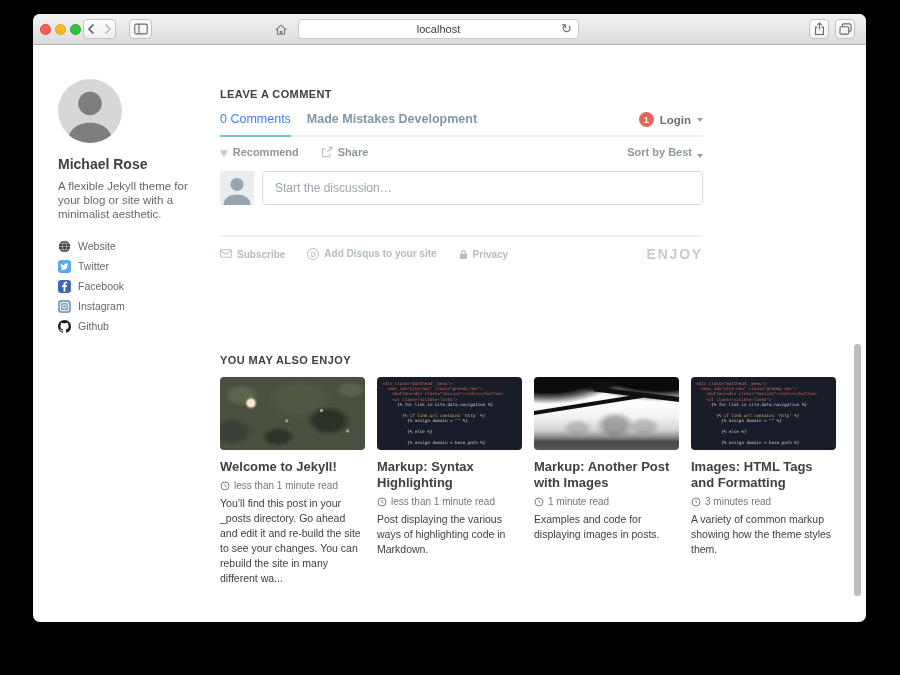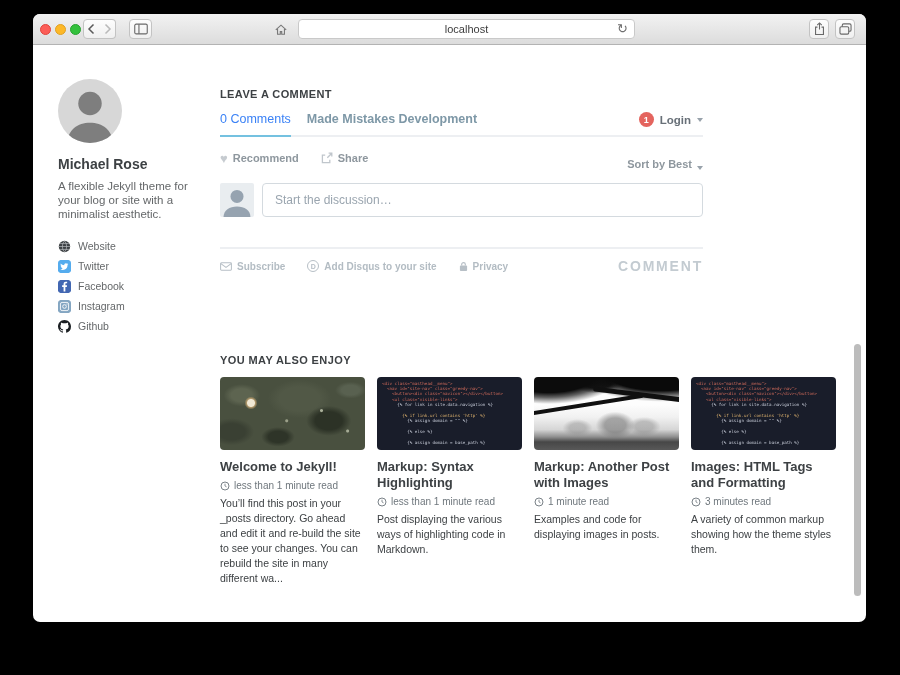--- a/index.html
+++ b/index.html
@@ -19,21 +19,21 @@
   .light.red{background:#fc5d57;border:1px solid #e0443c;}
   .light.yellow{background:#fdb827;border:1px solid #dfa023;}
   .light.green{background:#33c13c;border:1px solid #27a22f;}
   .tbtn{position:absolute;top:5px;height:20px;border:1px solid #c3c3c3;border-radius:4px;
         background:linear-gradient(#fdfdfd,#f0f0f0);display:flex;align-items:center;
         justify-content:center;box-sizing:border-box;}
   .btn-back{left:50px;width:17px;border-radius:4px 0 0 4px;}
   .btn-fwd{left:66px;width:17px;border-left:none;border-radius:0 4px 4px 0;}
   .btn-side{left:96px;width:23px;}
   .home{position:absolute;left:241px;top:8px;}
-  .urlbar{position:absolute;left:265px;top:5px;width:337px;height:20px;background:#fff;
+  .urlbar{position:absolute;left:265px;top:5px;width:281px;height:20px;background:#fff;
           border:1px solid #c9c9c9;border-radius:4px;box-sizing:border-box;
           display:flex;align-items:center;justify-content:center;
           font-size:11px;color:#3c3c3c;}
   .refresh{position:absolute;right:6px;top:1px;font-size:13px;color:#6f6f6f;cursor:default;}
   .right-btns{position:absolute;right:11px;top:5px;display:flex;gap:6px;}
   .right-btns .tbtn2{width:20px;height:20px;border:1px solid #c3c3c3;border-radius:4px;
         background:linear-gradient(#fdfdfd,#f0f0f0);display:flex;align-items:center;
         justify-content:center;box-sizing:border-box;}
 
   .tabbar{height:14px;background:#c8c8c8;border-bottom:1px solid #a8a8a8;position:relative;
@@ -68,31 +68,31 @@
   .badge{width:15px;height:15px;border-radius:50%;background:#e4645e;color:#fff;
          font-size:9px;font-weight:bold;display:flex;align-items:center;justify-content:center;}
   .login-label{font-size:11.5px;font-weight:bold;color:#687078;}
   .caret{width:0;height:0;border-left:3.5px solid transparent;border-right:3.5px solid transparent;
          border-top:4px solid #98a2ab;}
   .dactions{display:flex;align-items:center;padding:9px 0 7px;}
   .act{display:flex;align-items:center;gap:5px;font-size:11px;font-weight:bold;color:#8e979e;}
   .act+.act{margin-left:22px;}
   .heart{color:#c6cbd0;font-size:13px;line-height:11px;}
   .sort{margin-left:auto;display:flex;gap:5px;align-items:flex-end;
-        font-size:11px;font-weight:bold;color:#8e979e;margin-top:12px;}
+        font-size:11px;font-weight:bold;color:#8e979e;}
   .editor{display:flex;margin-top:6px;gap:8px;}
   .c-avatar{width:34px;height:34px;background:#e9edf0;overflow:hidden;border-radius:2px;flex:none;}
   .c-input{flex:1;height:34px;box-sizing:border-box;border:1px solid #d4dadf;border-radius:4px;
            font-size:12px;color:#333;padding:0 12px;font-family:"Liberation Sans",sans-serif;
            outline:none;}
   .c-input::placeholder{color:#9aa5af;}
   .empty{margin-top:32px;text-align:center;font-size:11px;color:#9aa3ab;}
   .dfooter{margin-top:30px;border-top:2px solid #edeff2;display:flex;align-items:center;
            padding-top:9px;}
-  .fitem{display:flex;align-items:center;gap:5px;font-size:10px;font-weight:bold;color:#b3bcc3;}
+  .fitem{display:flex;gap:5px;font-size:10px;font-weight:bold;color:#b3bcc3;}
   .fitem+.fitem{margin-left:22px;}
   .dmark{width:10px;height:10px;border:1.2px solid #b7bfc6;border-radius:50%;font-size:7px;
          font-weight:bold;color:#b7bfc6;display:flex;align-items:center;justify-content:center;}
   .dlogo{margin-left:auto;font-size:14px;font-weight:bold;letter-spacing:1.8px;color:#c3cbd1;}
 
   
   .related{position:absolute;left:187px;top:309px;width:616px;}
   .cards{display:flex;justify-content:space-between;margin-top:11px;}
   .card{width:145px;}
   .thumb{width:145px;height:73px;border-radius:4px;box-sizing:border-box;}
@@ -288,21 +288,21 @@
           <span class="dmark">D</span>
           <span>Add Disqus to your site</span>
         </span>
         <span class="fitem">
           <svg width="9" height="11" viewBox="0 0 10 12">
               <rect x="1" y="5" width="8" height="6" rx="1" fill="#b7bfc6"></rect>
               <path d="M3 5V3.6a2 2 0 0 1 4 0V5" fill="none" stroke="#b7bfc6" stroke-width="1.3"></path>
             </svg>
           <span>Privacy</span>
         </span>
-        <span class="dlogo">COMMENT</span>
+        <span class="dlogo">ENJOY</span>
       </div>
     </div>
 
     <div class="related">
       <div class="sec-title">YOU MAY ALSO ENJOY</div>
       <div class="cards">
 
         <div class="card">
           <div class="thumb img-green"></div>
           <div class="card-title">Welcome to Jekyll!</div>

